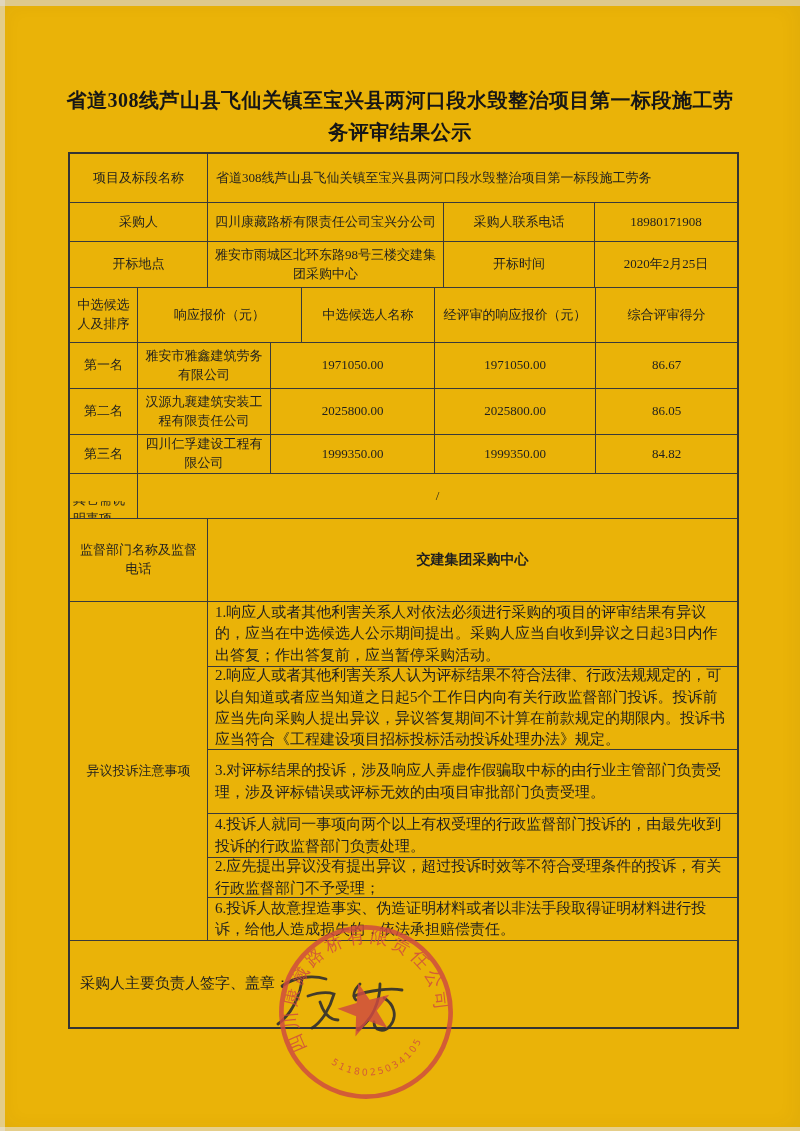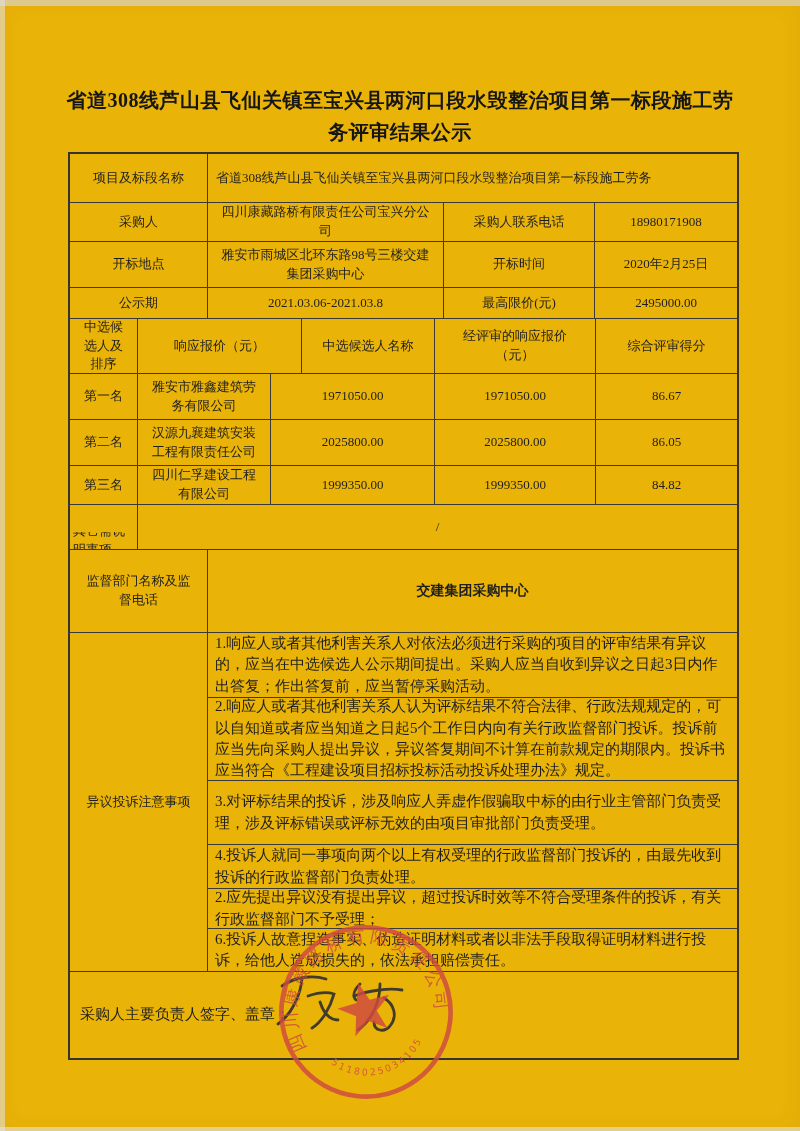--- a/index.html
+++ b/index.html
@@ -33,21 +33,21 @@
     border:2px solid #343434;
     background:transparent;
     font-size:13px;
   }
   .trow{display:flex;align-items:stretch;}
   .trow + .trow{border-top:1px solid #3a3a3a;}
   .cell{
     box-sizing:border-box;
     display:flex;align-items:center;justify-content:center;
     text-align:center;
-    padding:2px 12px;
+    padding:2px 6px;
     overflow:hidden;
     line-height:1.45;
   }
   .cell + .cell{border-left:1px solid #3a3a3a;}
   .left{justify-content:flex-start;text-align:left;}
   .w137{width:137px;flex:none;}
   .w236{width:236px;flex:none;}
   .w151{width:151px;flex:none;}
   .w67{width:67px;flex:none;}
   .w133{width:133px;flex:none;}
@@ -102,26 +102,20 @@
       <div class="cell grow">18980171908</div>
     </div>
 
     <div class="trow" style="height:45px">
       <div class="cell w137">开标地点</div>
       <div class="cell w236">雅安市雨城区北环东路98号三楼交建集团采购中心</div>
       <div class="cell w151">开标时间</div>
       <div class="cell grow">2020年2月25日</div>
     </div>
 
-    <div class="trow" style="height:30px">
-      <div class="cell w137">公示期</div>
-      <div class="cell w236">2021.03.06-2021.03.8</div>
-      <div class="cell w151">最高限价(元)</div>
-      <div class="cell grow">2495000.00</div>
-    </div>
 
     <div class="trow" style="height:54px">
       <div class="cell w67">中选候选人及排序</div>
       <div class="cell w164">响应报价（元）</div>
       <div class="cell w133">中选候选人名称</div>
       <div class="cell w161">经评审的响应报价（元）</div>
       <div class="cell grow">综合评审得分</div>
     </div>
 
     <div class="trow" style="height:45px">

